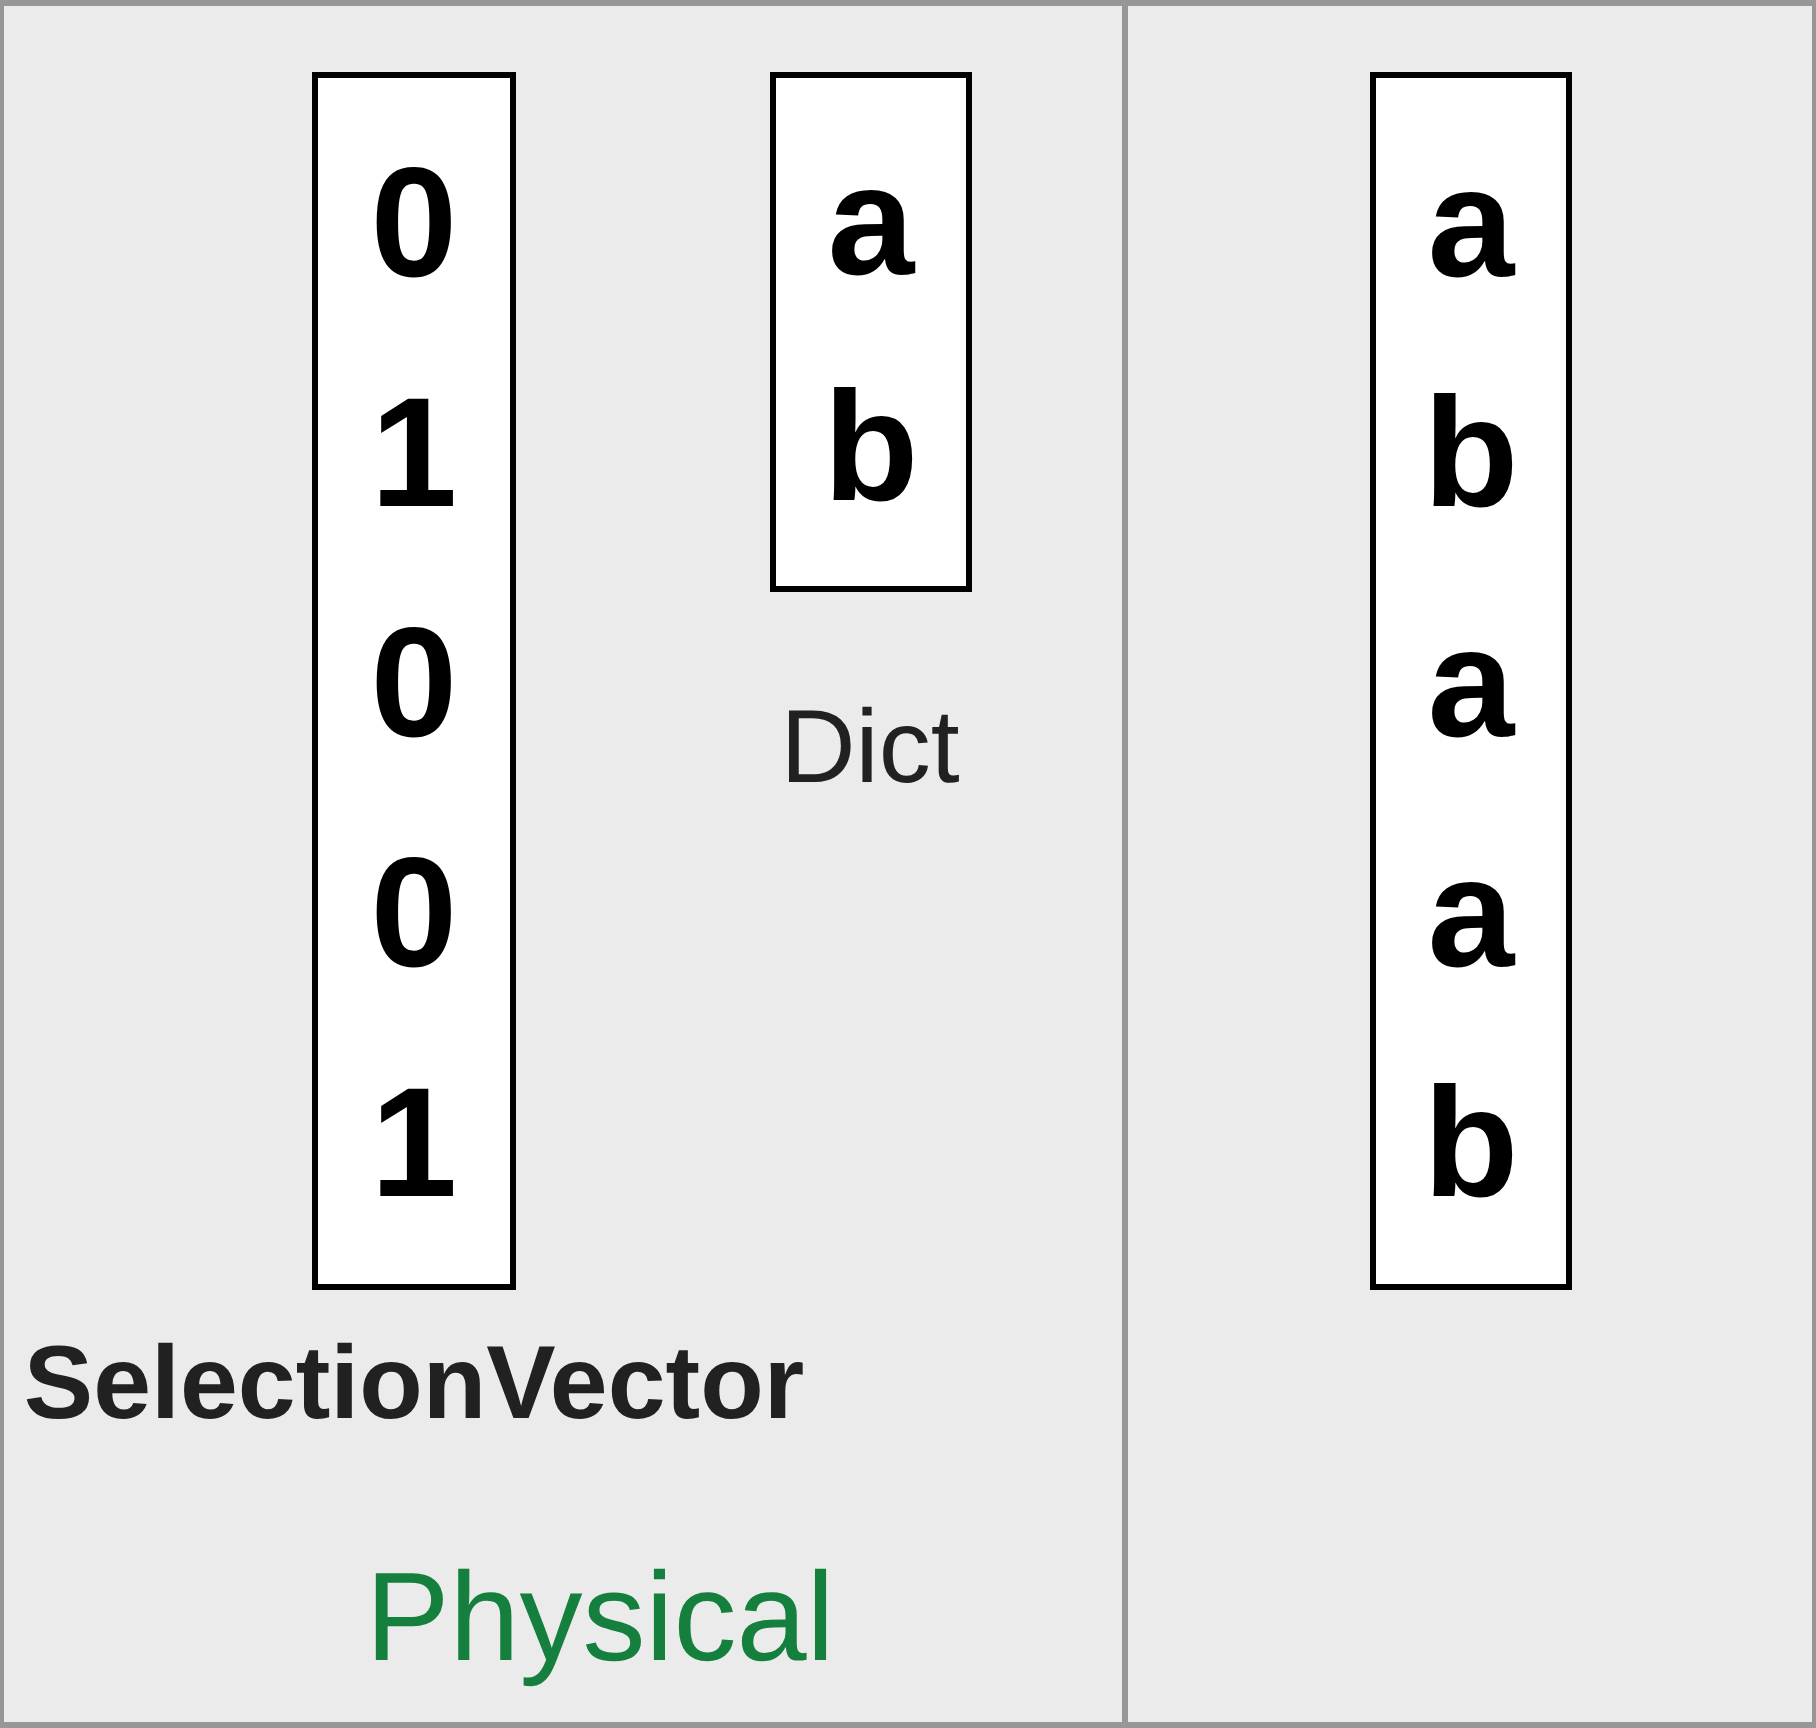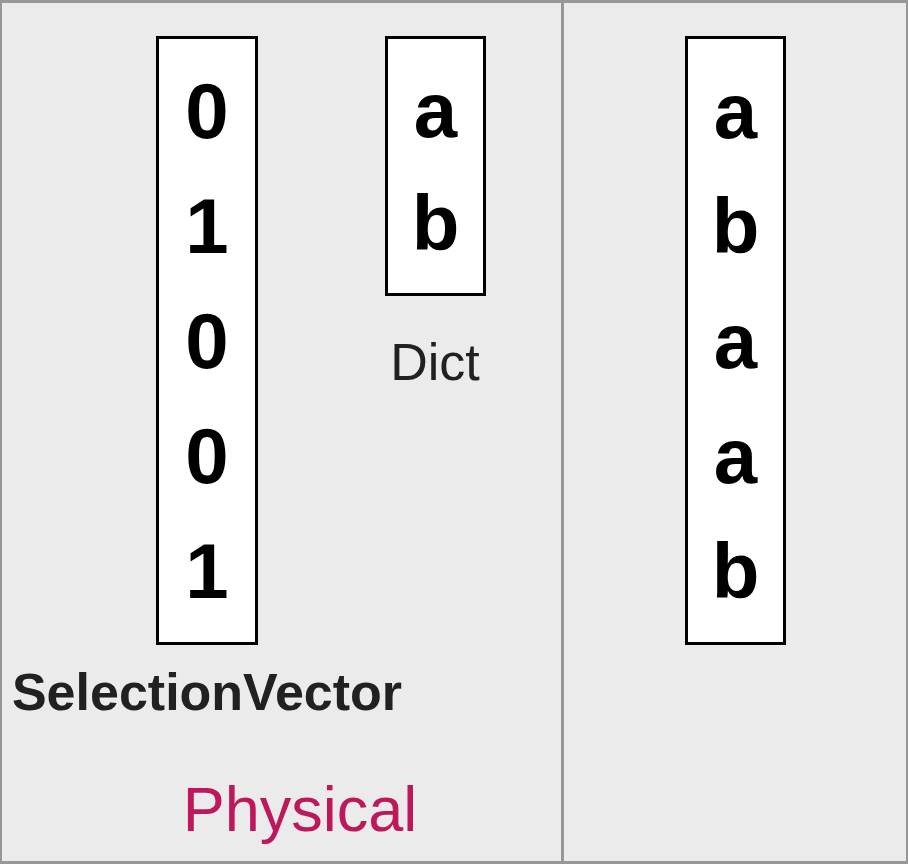--- a/index.html
+++ b/index.html
@@ -55,25 +55,25 @@
 
   .label {
     position: absolute;
     color: #212121;
     font-size: 52px;
     line-height: 1;
     white-space: nowrap;
     letter-spacing: 0px;
   }
   .sv-label   { left: 7px;   top: 666px; width: 400px; text-align: center; font-weight: bold; }
-  .dict-label { left: 360px; top: 336px; width: 150px; text-align: center; }
+  .dict-label { left: 360px; top: 348px; width: 150px; text-align: center; }
 
   .panel-title {
     position: absolute;
-    color: #be185d;
+    color: #15803d;
     font-size: 63px;
     line-height: 1;
     white-space: nowrap;
     transform: translateX(-50%);
   }
   .physical-title { left: 300px; top: 778px; }
   .logical-title  { left: 736px; top: 778px; }
 </style>
 </head>
 <body>

